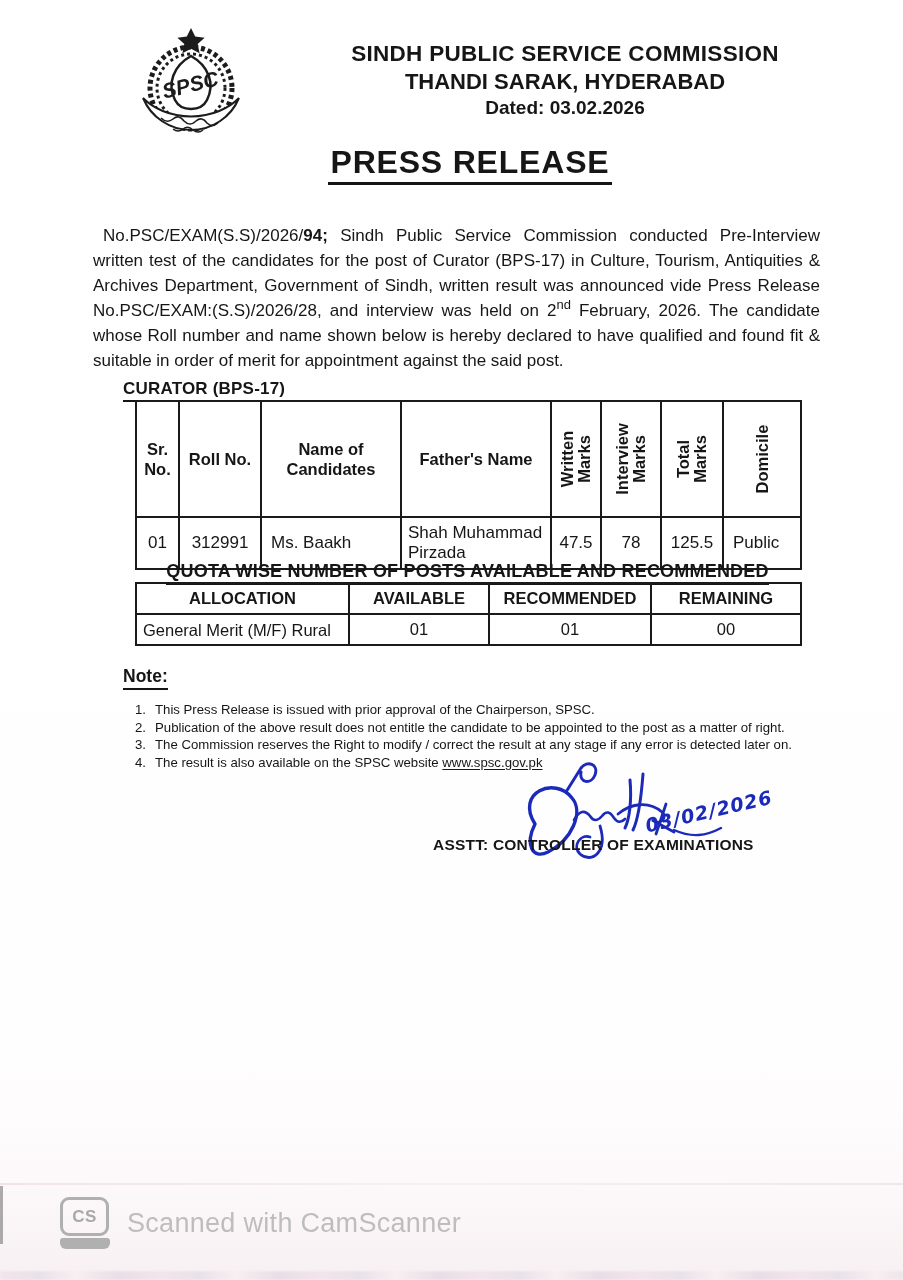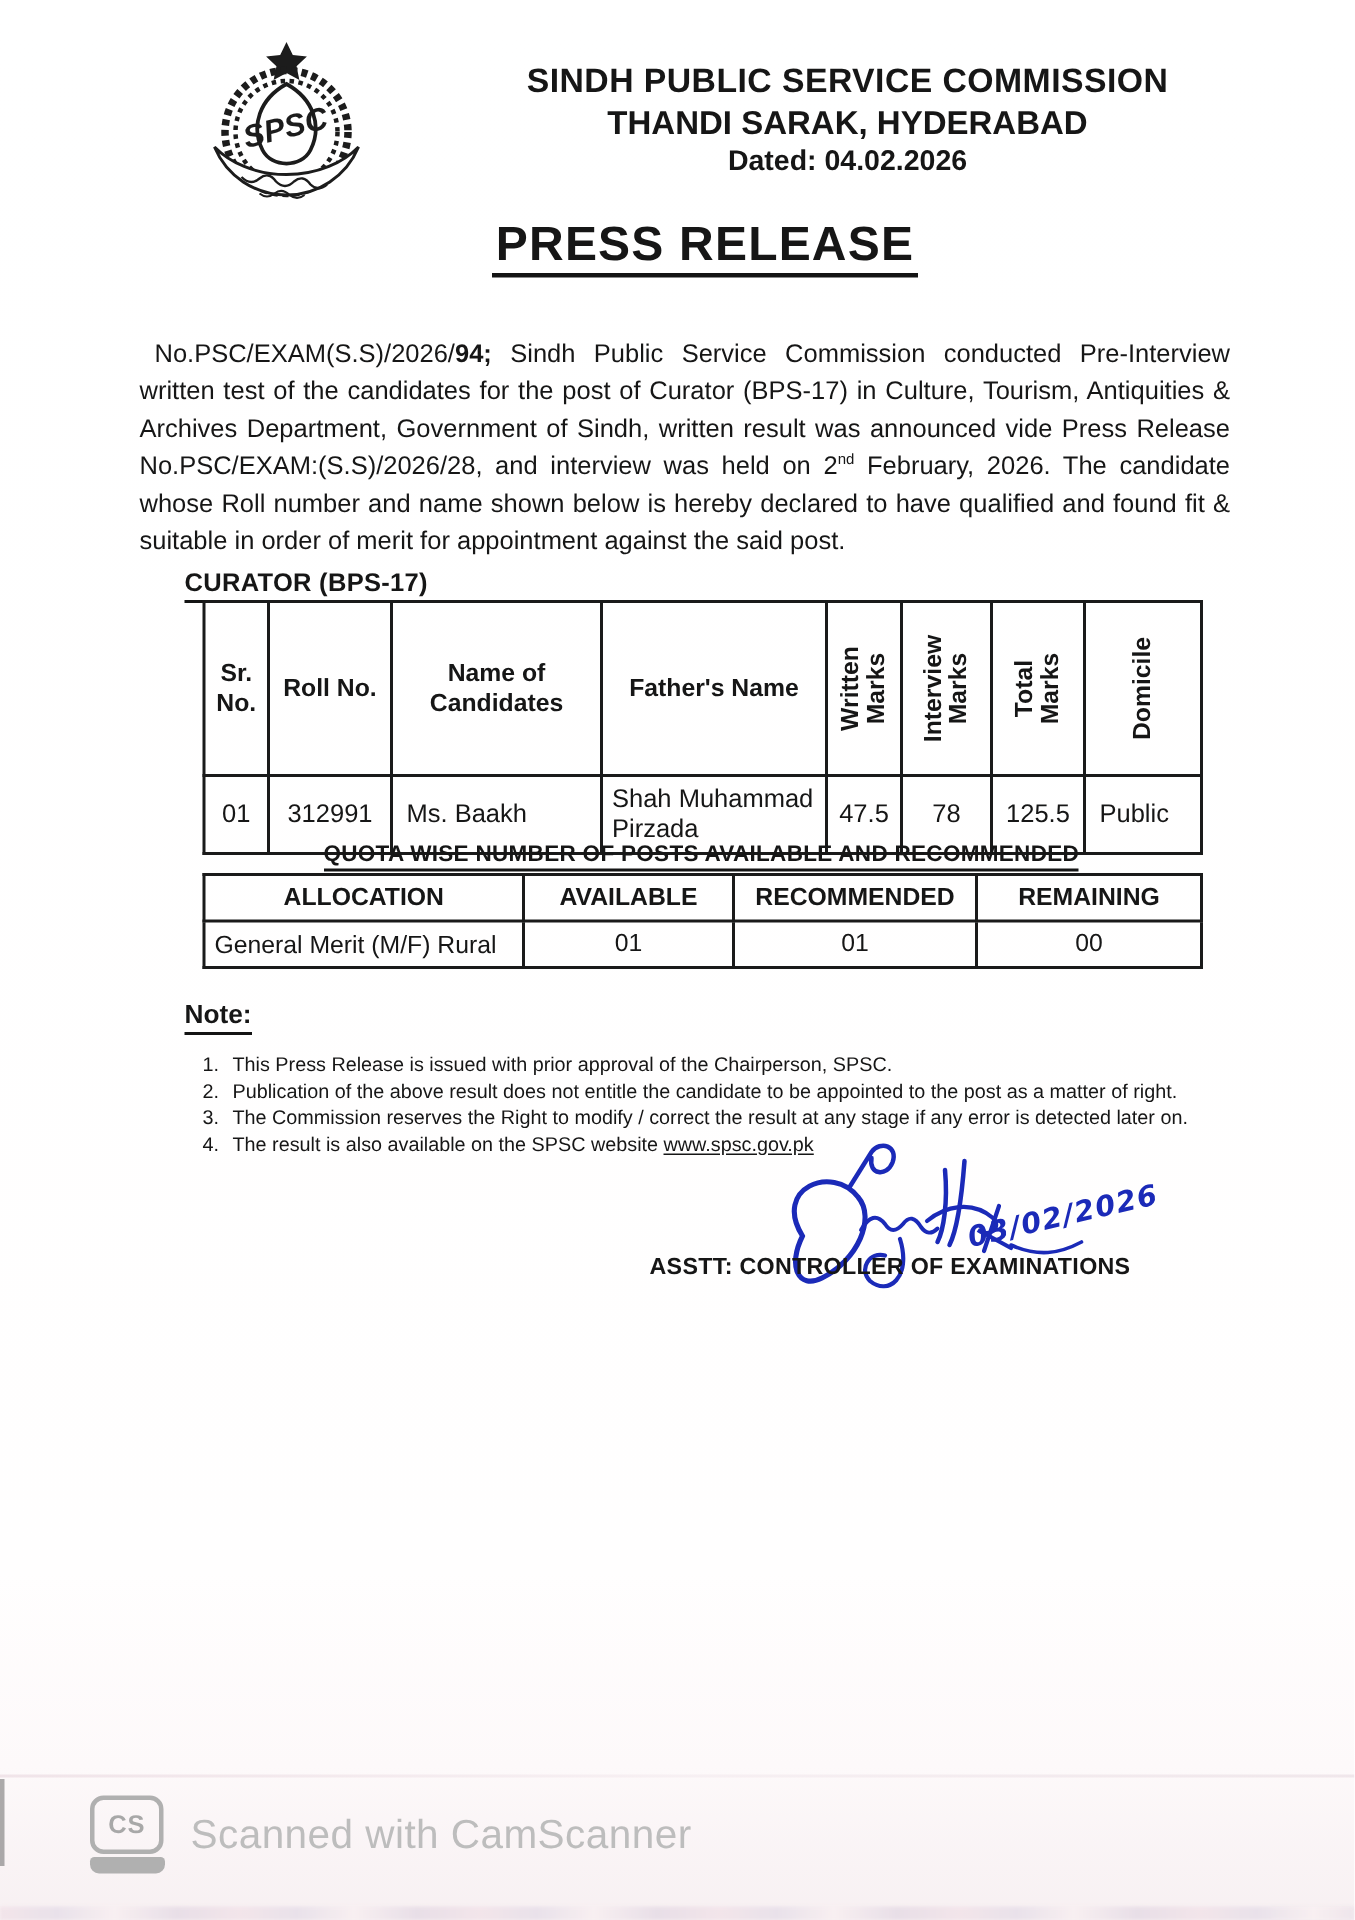--- a/index.html
+++ b/index.html
@@ -25,42 +25,42 @@
     border-bottom:3px solid #141414;padding:0 3px 1px;}
   .pr-ref{display:inline-block;font-size:13.5px;font-weight:600;
     border-bottom:2px solid #141414;padding:0 1px 0;margin-top:2px;}
 
   
   .body-para{
     position:absolute;left:93px;top:206px;width:727px;
     font-size:17px;line-height:25px;text-align:justify;text-indent:10px;
   }
   .body-para .bold{font-weight:bold;}
-  .body-para sup{font-size:10px;line-height:0;margin-top:28px;}
+  .body-para sup{font-size:13px;line-height:0;margin-top:28px;}
 
   .post-heading{position:absolute;left:123px;top:379px;font-size:17px;font-weight:bold;
     border-bottom:2.5px solid #141414;padding-bottom:1px;letter-spacing:.2px;}
 
   
   .t1{position:absolute;left:135px;top:400px;border-collapse:collapse;table-layout:fixed;width:665px;}
   .t1 th,.t1 td{border:2px solid #1a1a1a;font-size:16.5px;overflow:hidden;}
   .t1 th{font-weight:bold;height:112px;position:relative;}
   .t1 td{height:48px;text-align:center;font-size:17px;}
   .t1 .hplain{text-align:center;vertical-align:middle;line-height:20px;padding:0 2px;}
   .vtext{
     position:absolute;left:50%;top:50%;width:86px;
     transform:translate(-50%,-50%) rotate(-90deg);
     text-align:center;line-height:17px;font-size:16.5px;font-weight:bold;
   }
   .cell-left{text-align:left !important;padding-left:9px;}
   .cell-left2{text-align:left !important;padding-left:6px;line-height:20px;}
 
   
   .quota-heading-wrap{position:absolute;left:135px;top:561px;width:665px;text-align:center;}
-  .quota-heading{display:inline-block;font-size:15px;font-weight:bold;
+  .quota-heading{display:inline-block;font-size:18px;font-weight:bold;
     border-bottom:2.5px solid #141414;padding-bottom:1px;letter-spacing:.2px;}
   .t2{position:absolute;left:135px;top:582px;border-collapse:collapse;table-layout:fixed;width:665px;}
   .t2 th,.t2 td{border:2px solid #1a1a1a;font-size:16.5px;}
   .t2 th{font-weight:bold;height:27px;text-align:center;}
   .t2 td{height:27px;text-align:center;}
 
   
   .note-heading{position:absolute;left:123px;top:666px;font-size:17.5px;font-weight:bold;
     border-bottom:2.5px solid #141414;padding-bottom:1px;}
   .notes{position:absolute;left:135px;top:701px;width:700px;}
@@ -113,21 +113,21 @@
         <path d="M28 92 q 6 6 12 1 q 6 -5 11 2 q 6 6 12 0 q 6 -5 11 2 q 5 5 11 0" stroke-width="1.6"></path>
         <path d="M40 103 q 5 4 10 0 q 5 -4 10 1 q 5 4 10 0" stroke-width="1.4"></path>
       </g>
       <text x="58" y="66" text-anchor="middle" font-family="Liberation Sans, sans-serif" font-size="21" font-weight="bold" font-style="italic" fill="#1c1c1c" transform="rotate(-14 58 62)">SPSC</text>
     </svg>
   </div>
 
   <div class="header-text">
     <div class="org-name">SINDH PUBLIC SERVICE COMMISSION</div>
     <div class="org-address">THANDI SARAK, HYDERABAD</div>
-    <div class="org-dated">Dated: 04.02.2026</div>
+    <div class="org-dated">Dated: 03.02.2026</div>
   </div>
 
   <div class="pr-block">
     <div><span class="pr-title">PRESS RELEASE</span></div>
   </div>
 
   <p class="body-para"><span>No.PSC/EXAM(S.S)/2026/</span><span class="bold">94;</span><span> Sindh Public Service Commission conducted Pre-Interview written test of the candidates for the post of Curator (BPS-17) in Culture, Tourism, Antiquities &amp; Archives Department, Government of Sindh, written result was announced vide Press Release No.PSC/EXAM:(S.S)/2026/28, and interview was held on 2</span><sup>nd</sup><span> February, 2026. The candidate whose Roll number and name shown below is hereby declared to have qualified and found fit &amp; suitable in order of merit for appointment against the said post.</span></p>
 
   <div class="post-heading">CURATOR (BPS-17)</div>
 

